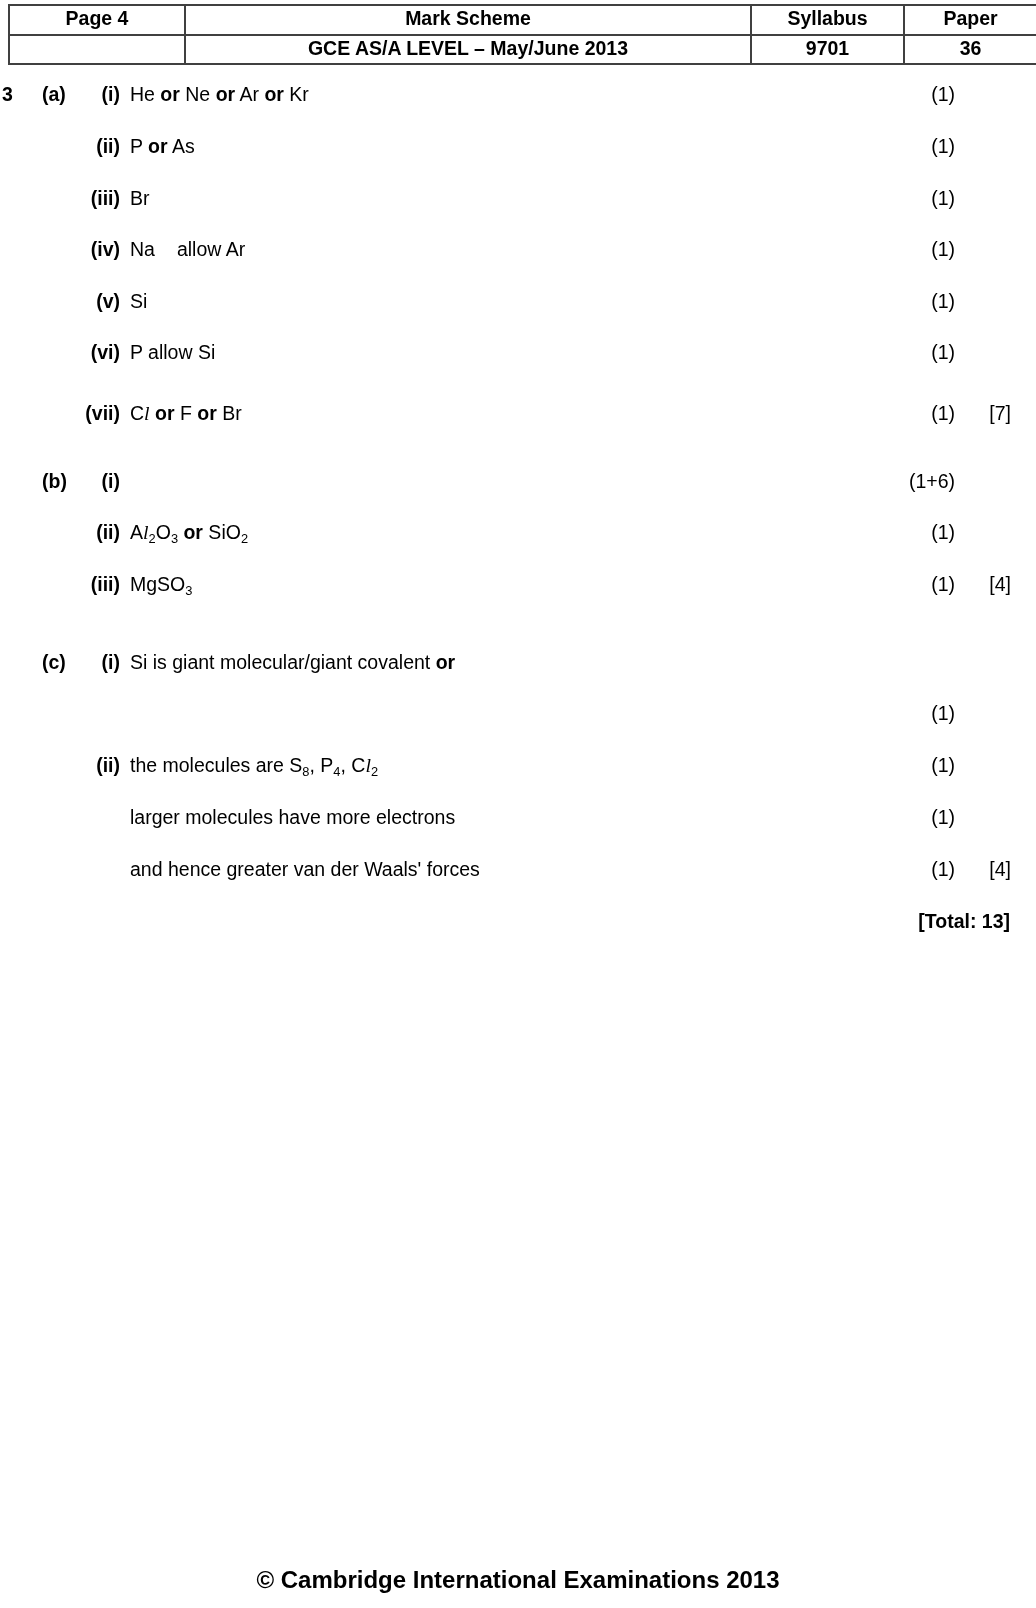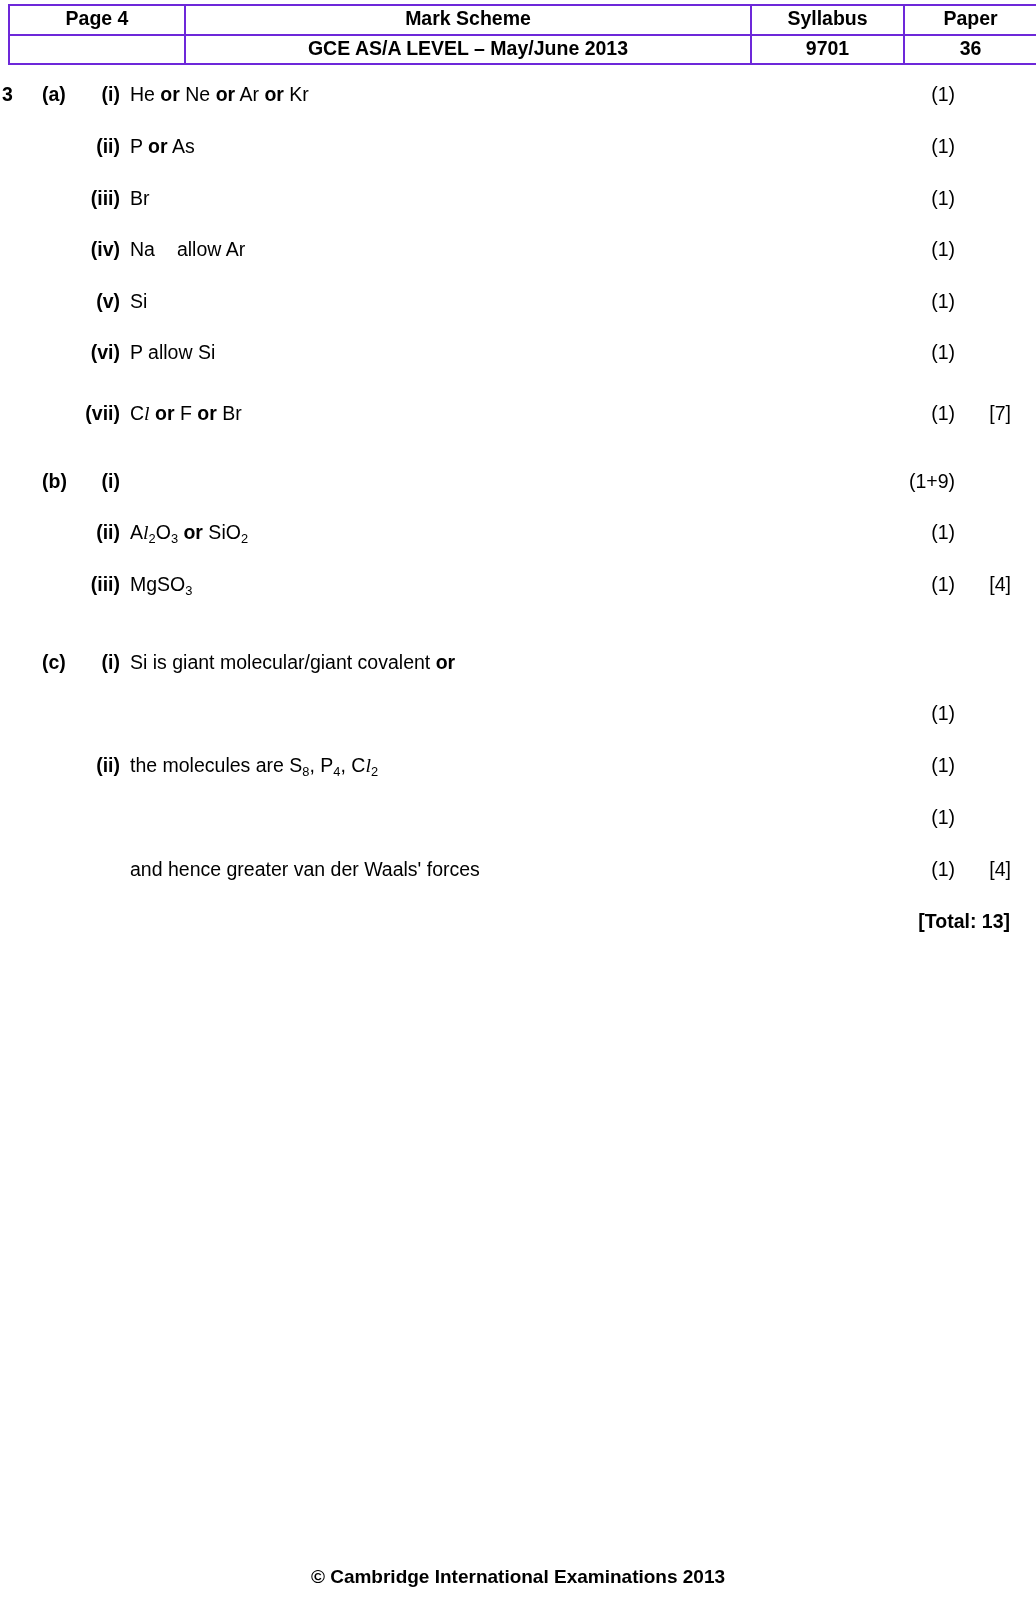--- a/index.html
+++ b/index.html
@@ -22,21 +22,21 @@
     left: 8px;
     top: 4px;
     width: 1004px;
   }
   table.hdr {
     width: 100%;
     border-collapse: collapse;
     table-layout: fixed;
   }
   table.hdr td {
-    border: 2px solid #6d28d9;
+    border: 2px solid #404040;
     text-align: center;
     font-weight: bold;
     font-size: 19.5px;
     line-height: 1.0;
     padding: 3px 2px 5px 2px;
     white-space: nowrap;
   }
   .col-page   { width: 170px; }
   .col-scheme { width: 560px; margin-left: 44px; }
   .col-syll   { width: 147px; }
@@ -118,21 +118,21 @@
   }
   .gap { display: inline-block; width: 22px; }
 
   
   .footer {
     position: absolute;
     left: 0;
     top: 1566px;
     width: 1036px;
     text-align: center;
-    font-size: 19px;
+    font-size: 24px;
     font-weight: bold;
     white-space: nowrap;
   }
 </style>
 </head>
 <body>
 
 <div class="hdr-wrap">
   <table class="hdr">
     <tbody>
@@ -195,21 +195,21 @@
   <div class="row" style="top:398px;padding-left:16px;">
     <span class="rom">(vii)</span>
     <span class="content">C<span class="ital-l">l</span> <b>or</b> F <b>or</b> Br</span>
     <span class="mark">(1)</span>
     <span class="total-mark">[7]</span>
   </div>
 
   <div class="row" style="top:466px;">
     <span class="part">(b)</span>
     <span class="rom">(i)</span>
-    <span class="mark">(1+9)</span>
+    <span class="mark">(1+6)</span>
   </div>
 
   <div class="row" style="top:517px;">
     <span class="rom">(ii)</span>
     <span class="content">A<span class="ital-l">l</span><sub>2</sub>O<sub>3</sub> <b>or</b> SiO<sub>2</sub></span>
     <span class="mark">(1)</span>
   </div>
 
   <div class="row" style="top:569px;">
     <span class="rom">(iii)</span>
@@ -228,20 +228,21 @@
     <span class="mark">(1)</span>
   </div>
 
   <div class="row" style="top:750px;">
     <span class="rom">(ii)</span>
     <span class="content">the molecules are S<sub>8</sub>, P<sub>4</sub>, C<span class="ital-l">l</span><sub>2</sub></span>
     <span class="mark">(1)</span>
   </div>
 
   <div class="row" style="top:802px;">
+    <span class="content">larger molecules have more electrons</span>
     <span class="mark">(1)</span>
   </div>
 
   <div class="row" style="top:854px;">
     <span class="content">and hence greater van der Waals' forces</span>
     <span class="mark">(1)</span>
     <span class="total-mark">[4]</span>
   </div>
 
   <div class="row" style="top:906px;">

